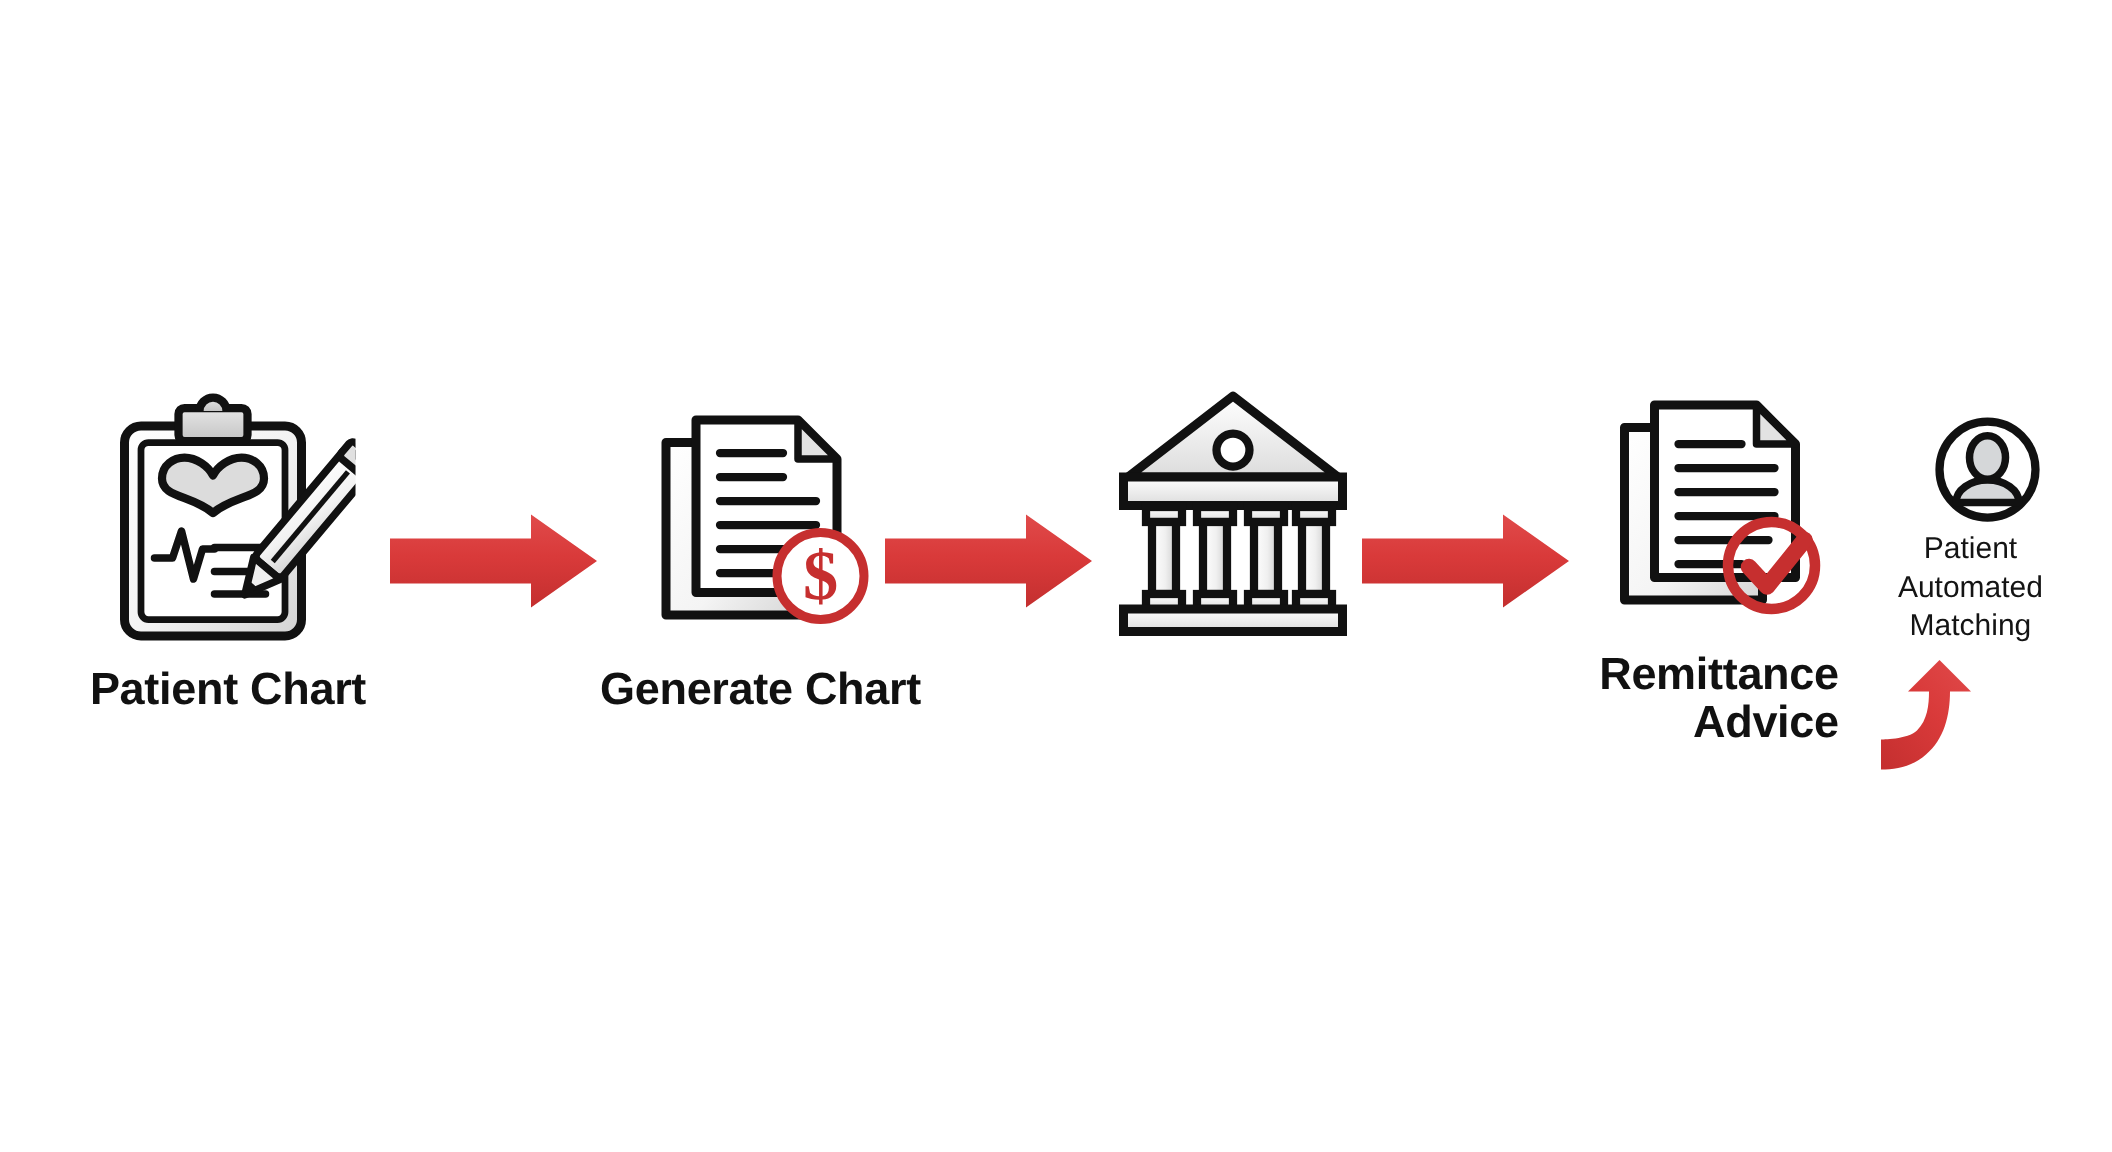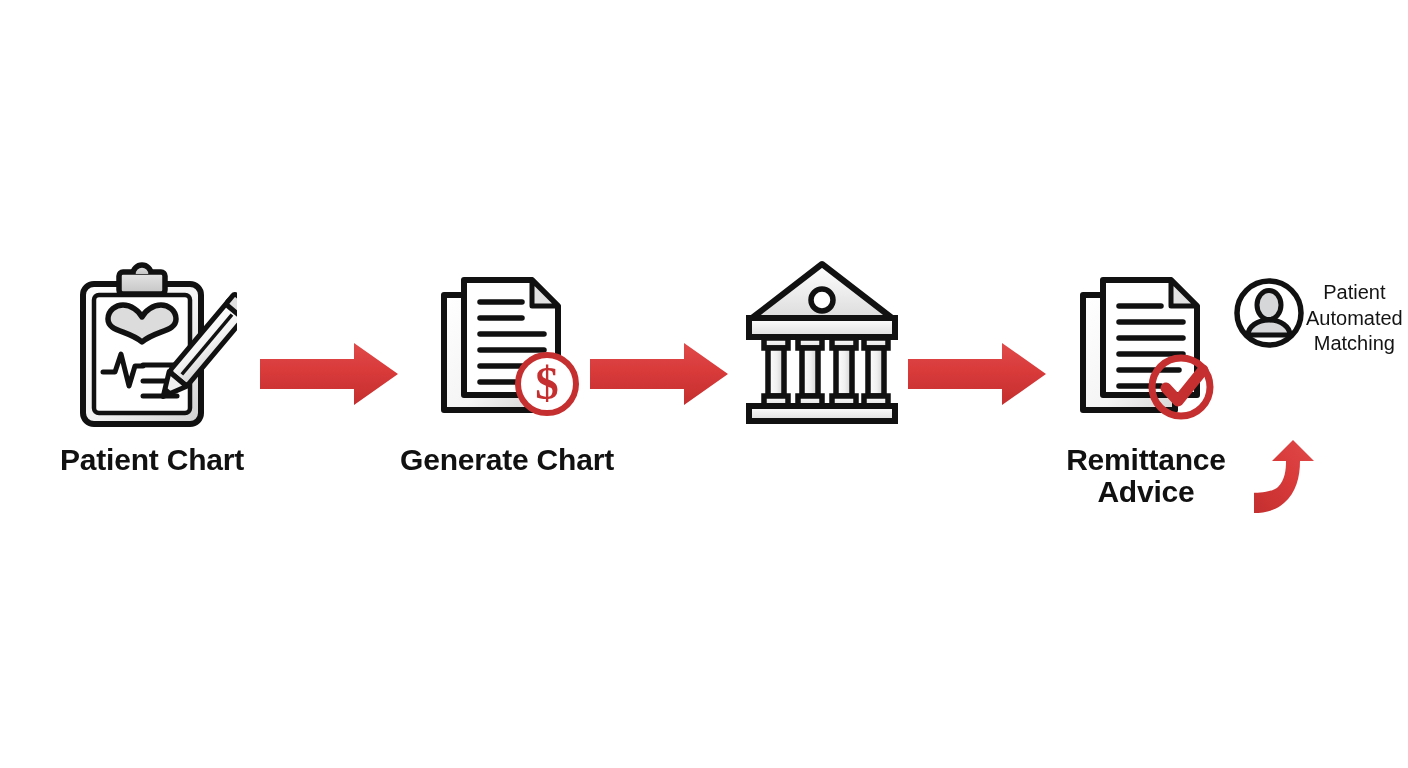--- a/index.html
+++ b/index.html
@@ -31,32 +31,32 @@
     display: block;
     line-height: 0;
   }
   .node-label {
     font-family: "Liberation Sans", sans-serif;
     font-weight: bold;
     font-size: 30px;
     line-height: 1.08;
     letter-spacing: -0.2px;
     color: #111111;
-    text-align: center;
+    text-align: right;
     white-space: pre-line;
   }
   .arrow {
     position: absolute;
     line-height: 0;
   }
   .side-node {
     position: absolute;
     display: flex;
-    flex-direction: row;
-    align-items: flex-start;
+    flex-direction: column;
+    align-items: flex-end;
   }
   .side-label {
     font-family: "Liberation Sans", sans-serif;
     font-weight: normal;
     font-size: 20px;
     line-height: 1.28;
     color: #141414;
     text-align: center;
     white-space: pre-line;
     margin-top: 4px;
@@ -218,21 +218,21 @@
         <linearGradient id="redGrad3" x1="0" y1="0" x2="0" y2="1">
           <stop offset="0%" stop-color="#e04a4a"></stop>
           <stop offset="45%" stop-color="#d93a3a"></stop>
           <stop offset="100%" stop-color="#c42f2f"></stop>
         </linearGradient>
       </defs>
       <path d="M2 18 L96 18 L96 2 L140 33 L96 64 L96 48 L2 48 Z" fill="url(#redGrad3)"></path>
     </svg>
   </div>
 
-  <div class="node" style="left:1058px; top:262px; width:176px;">
+  <div class="node" style="left:1058px; top:252px; width:176px;">
     <div class="icon-box">
       <svg width="170" height="170" viewBox="0 0 170 170" xmlns="http://www.w3.org/2000/svg">
         <defs>
           <linearGradient id="gradDoc4" x1="0" y1="0" x2="1" y2="1">
             <stop offset="0%" stop-color="#ffffff"></stop>
             <stop offset="60%" stop-color="#f4f4f4"></stop>
             <stop offset="100%" stop-color="#d6d6d6"></stop>
           </linearGradient>
         </defs>
 

